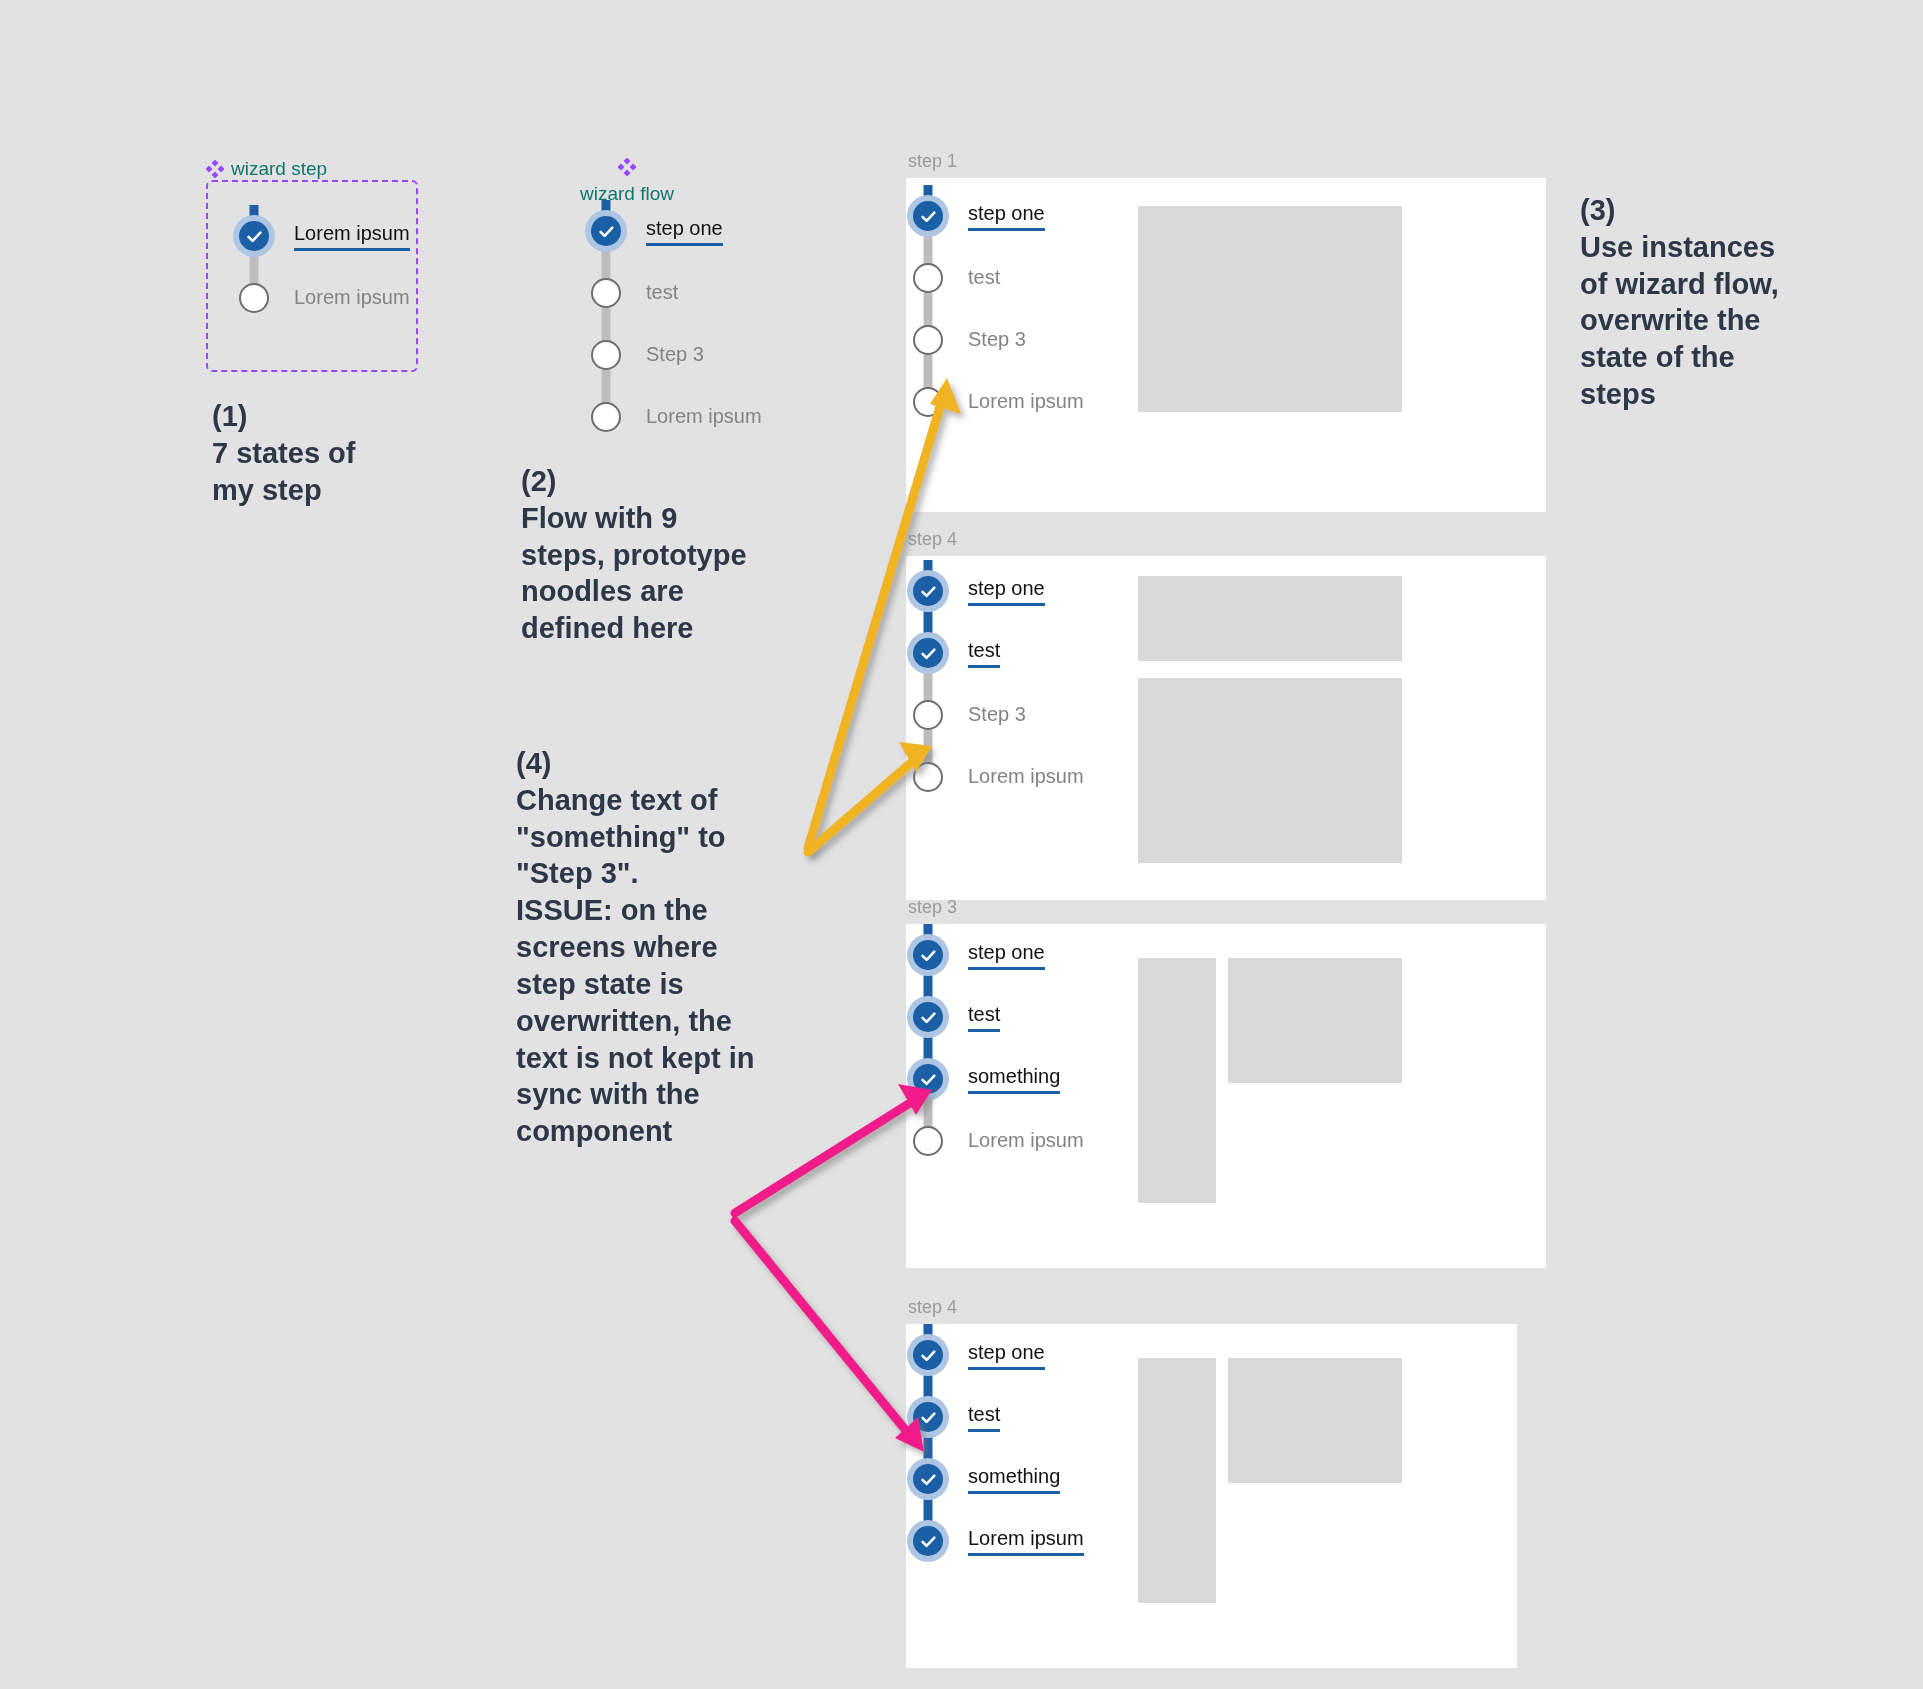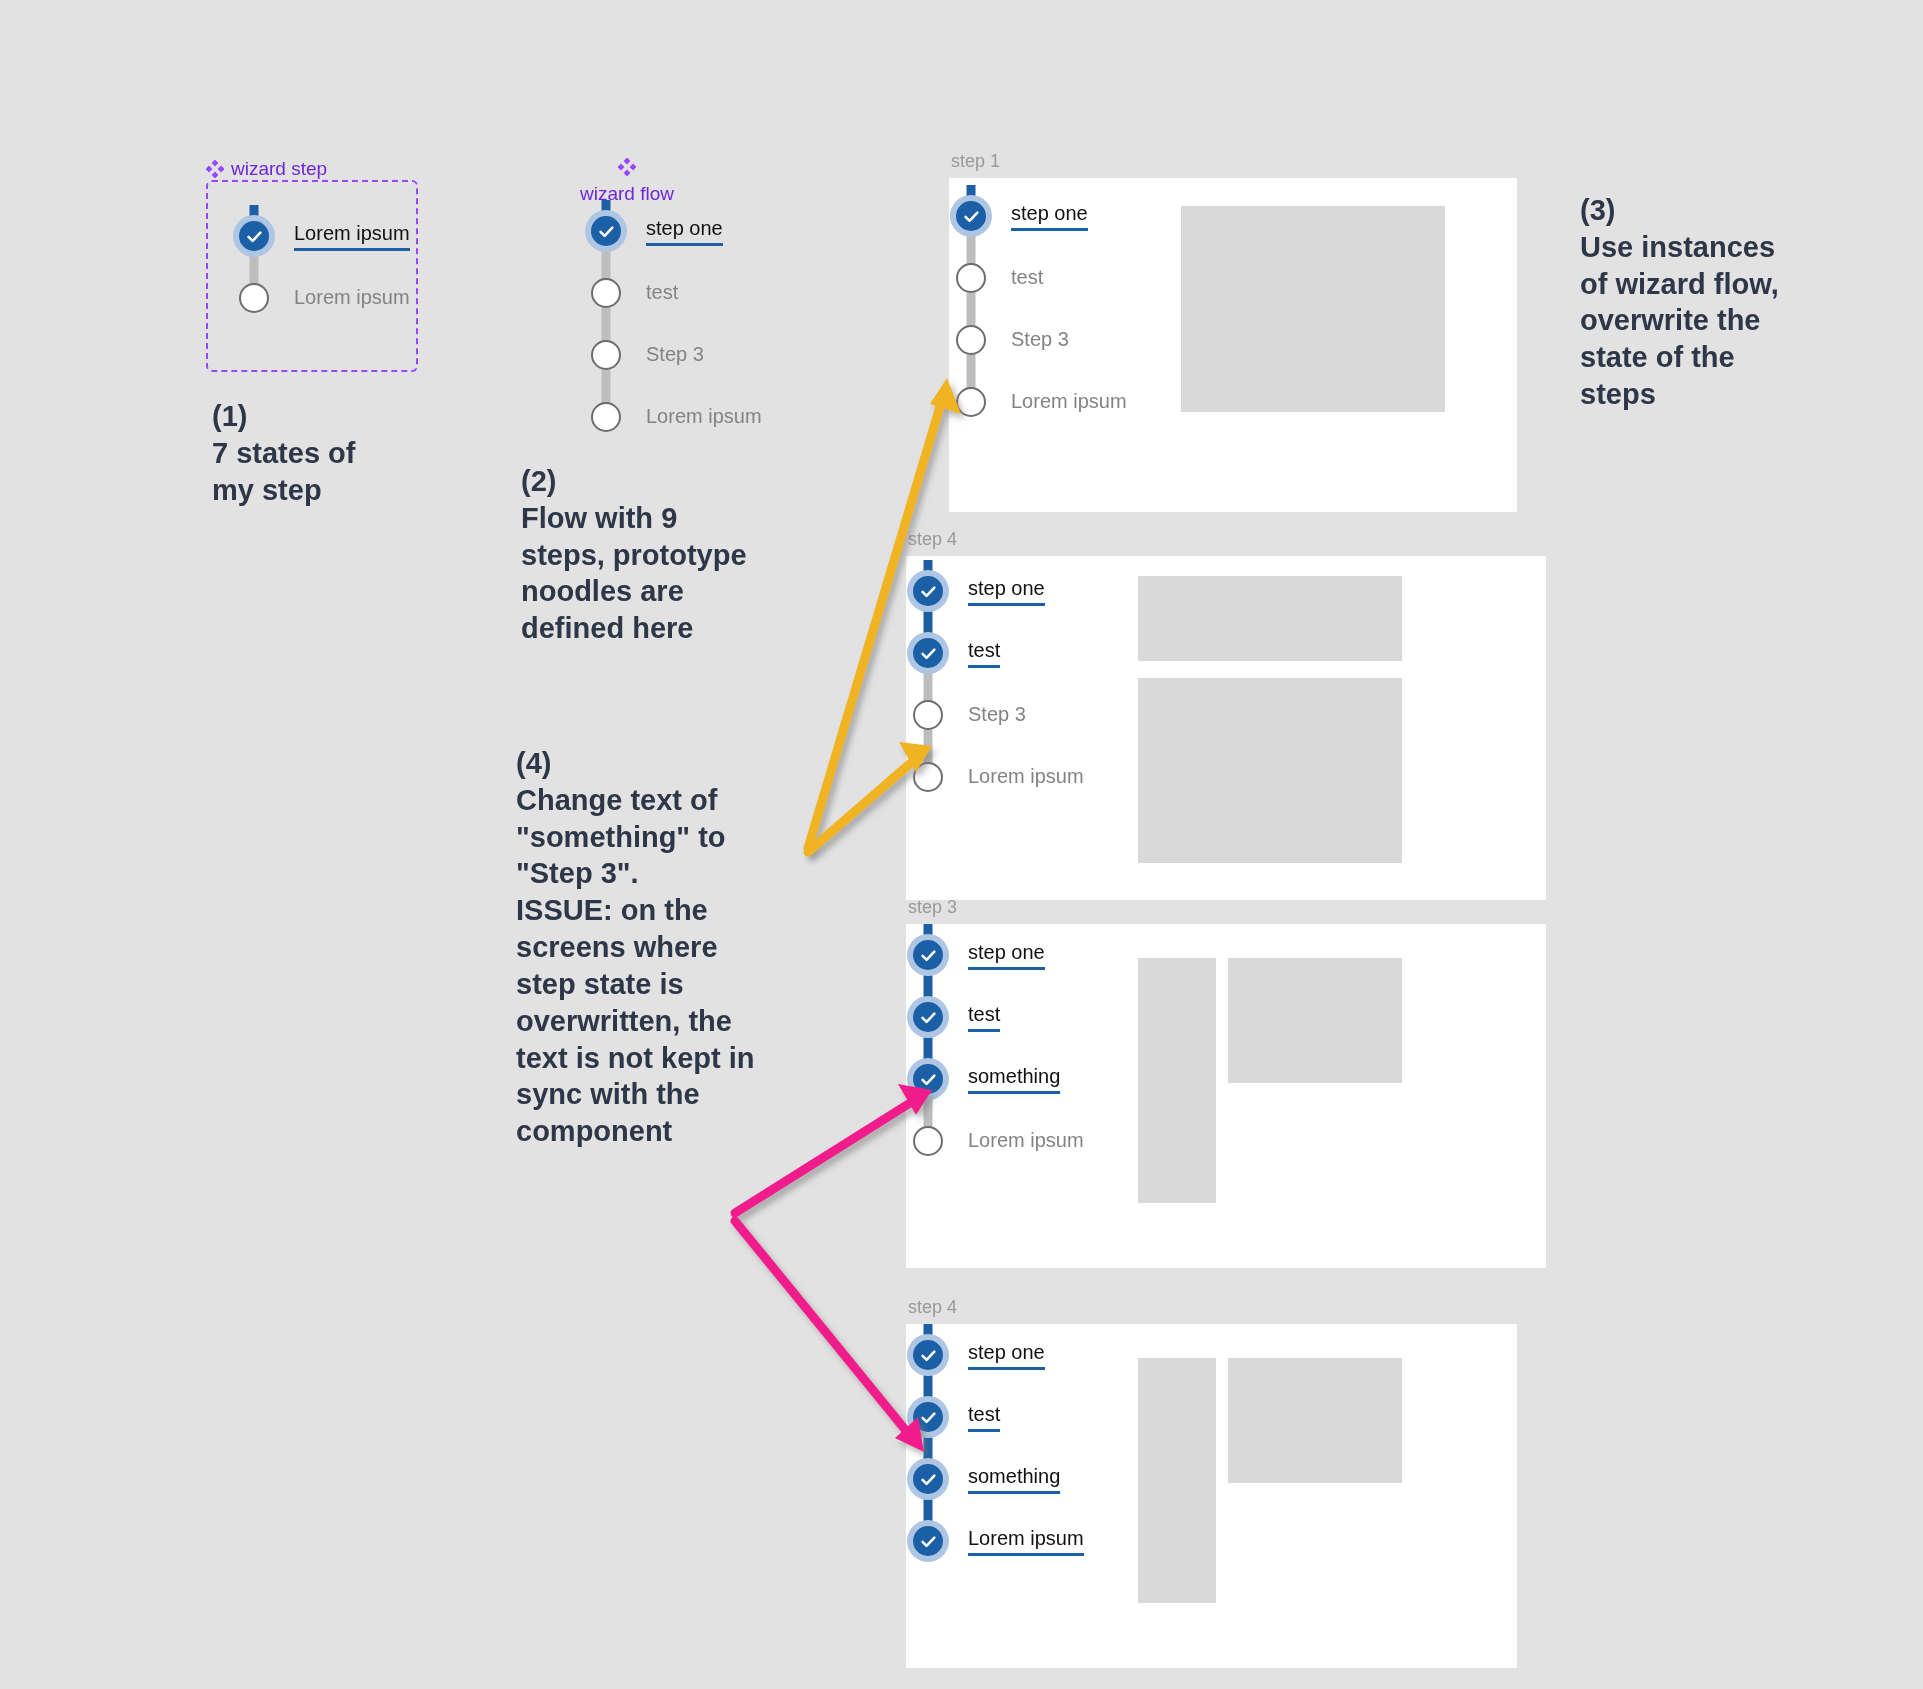--- a/index.html
+++ b/index.html
@@ -18,21 +18,21 @@
     position: absolute;
     inset: 0;
   }
 
   
   .comp-label {
     position: absolute;
     display: flex;
     align-items: center;
     gap: 7px;
-    color: #6d28d9;
+    color: #0f766e;
     font-size: 19px;
     font-family: "Liberation Sans", sans-serif;
     white-space: nowrap;
   }
   .comp-icon { width: 18px; height: 18px; display: block; }
 
   .comp-frame {
     position: absolute;
     border: 2px dashed #9747ff;
     border-radius: 6px;
@@ -256,21 +256,21 @@
 text is not kept in
 sync with the
 component</span></div>
 
   <div class="note" style="left:1580px; top:192px; width:300px;"><span>(3)</span><br><span>Use instances
 of wizard flow,
 overwrite the
 state of the
 steps</span></div>
 
-  <div class="screen" style="left:949px; top:178px; width:568px; height:334px;">
+  <div class="screen" style="left:906px; top:178px; width:640px; height:334px;">
     <div class="screen-title">step 1</div>
     <div class="screen-body">
       <div class="box" style="left:232px; top:28px; width:264px; height:206px;"></div>
       <div class="wizard" style="left:-4px; top:7px;">
         <div class="step-row">
           <div class="node-wrap">
             <div class="conn top done"></div>
             <div class="conn bot todo"></div>
             <div class="node done">
               <svg viewBox="0 0 24 24">

